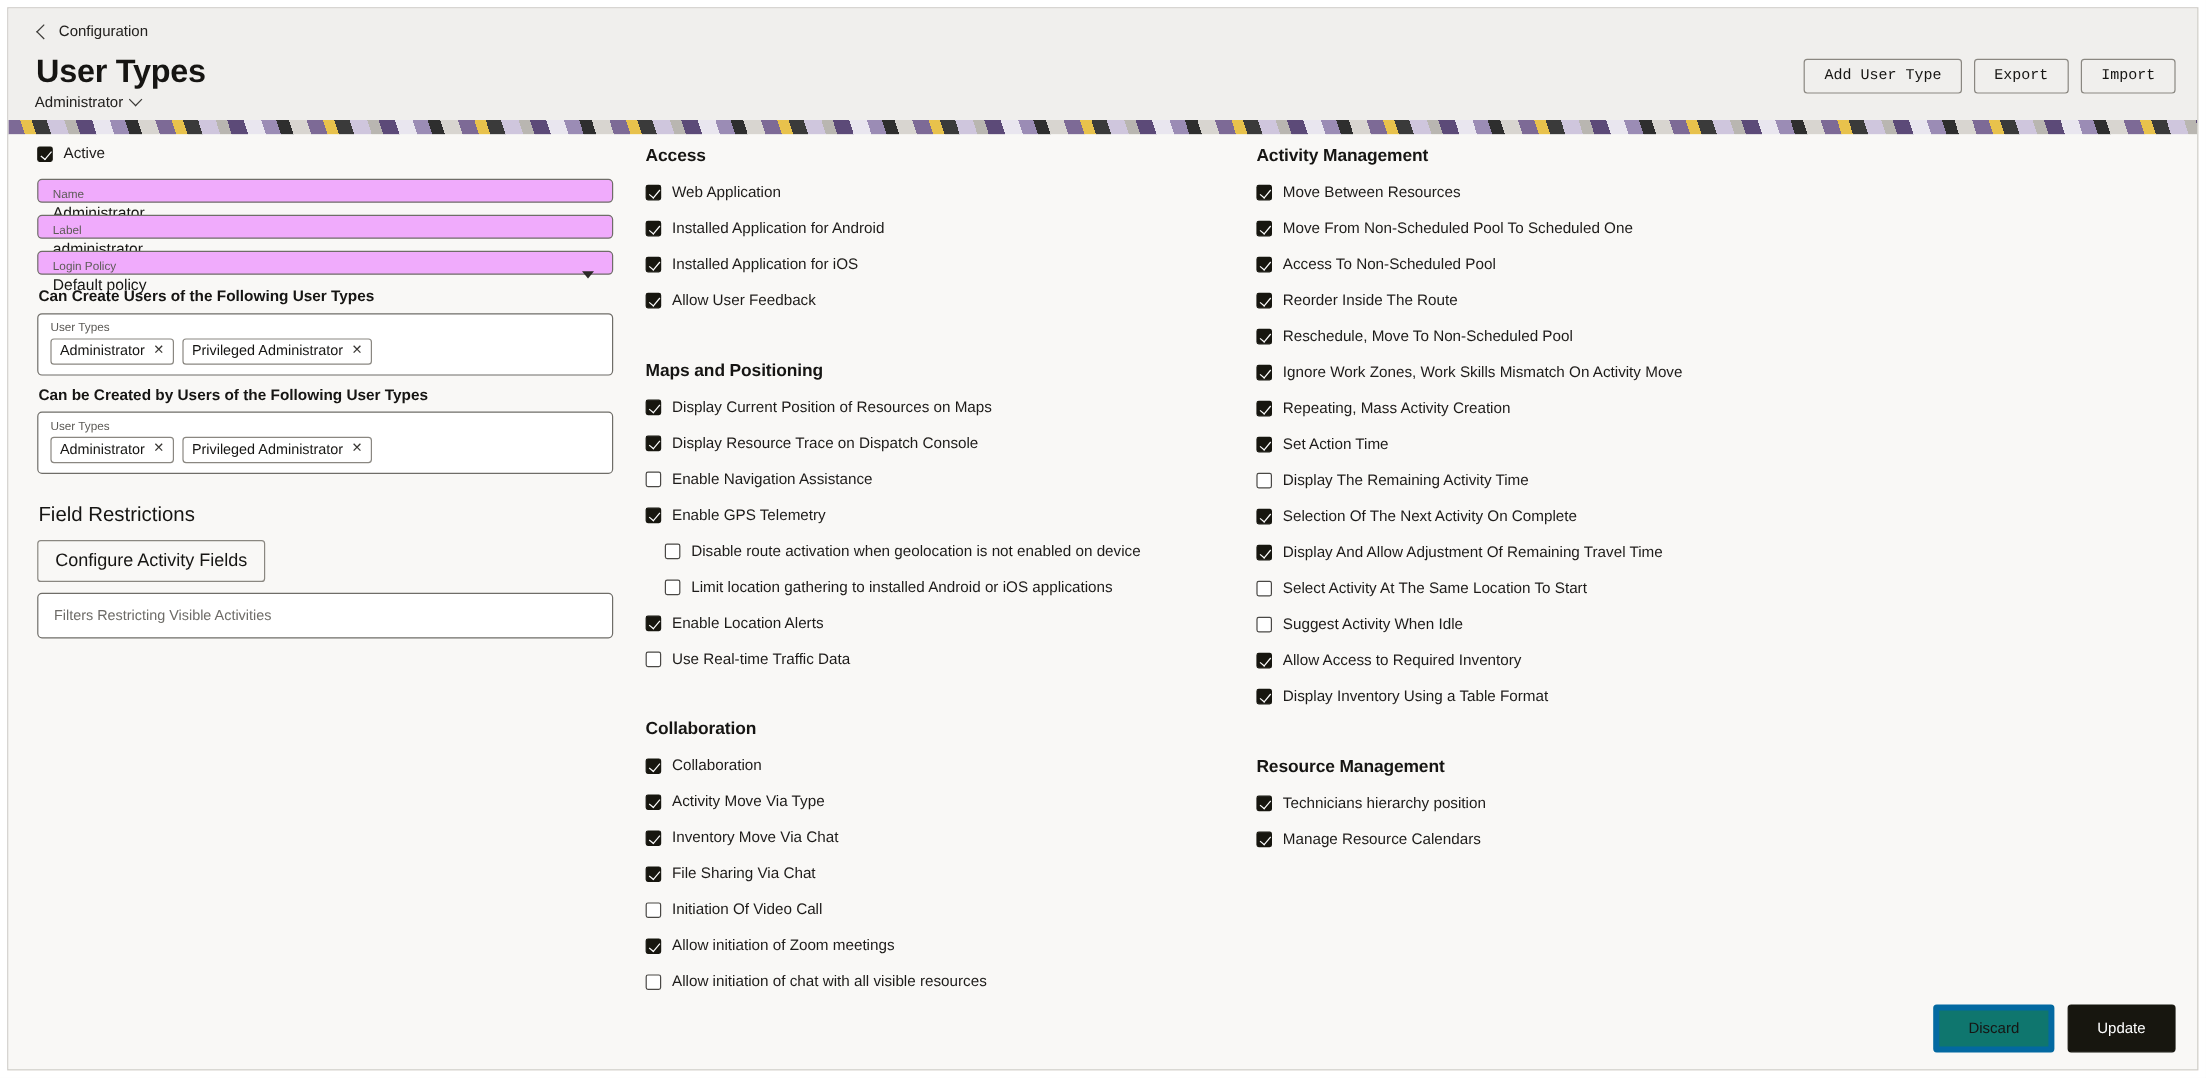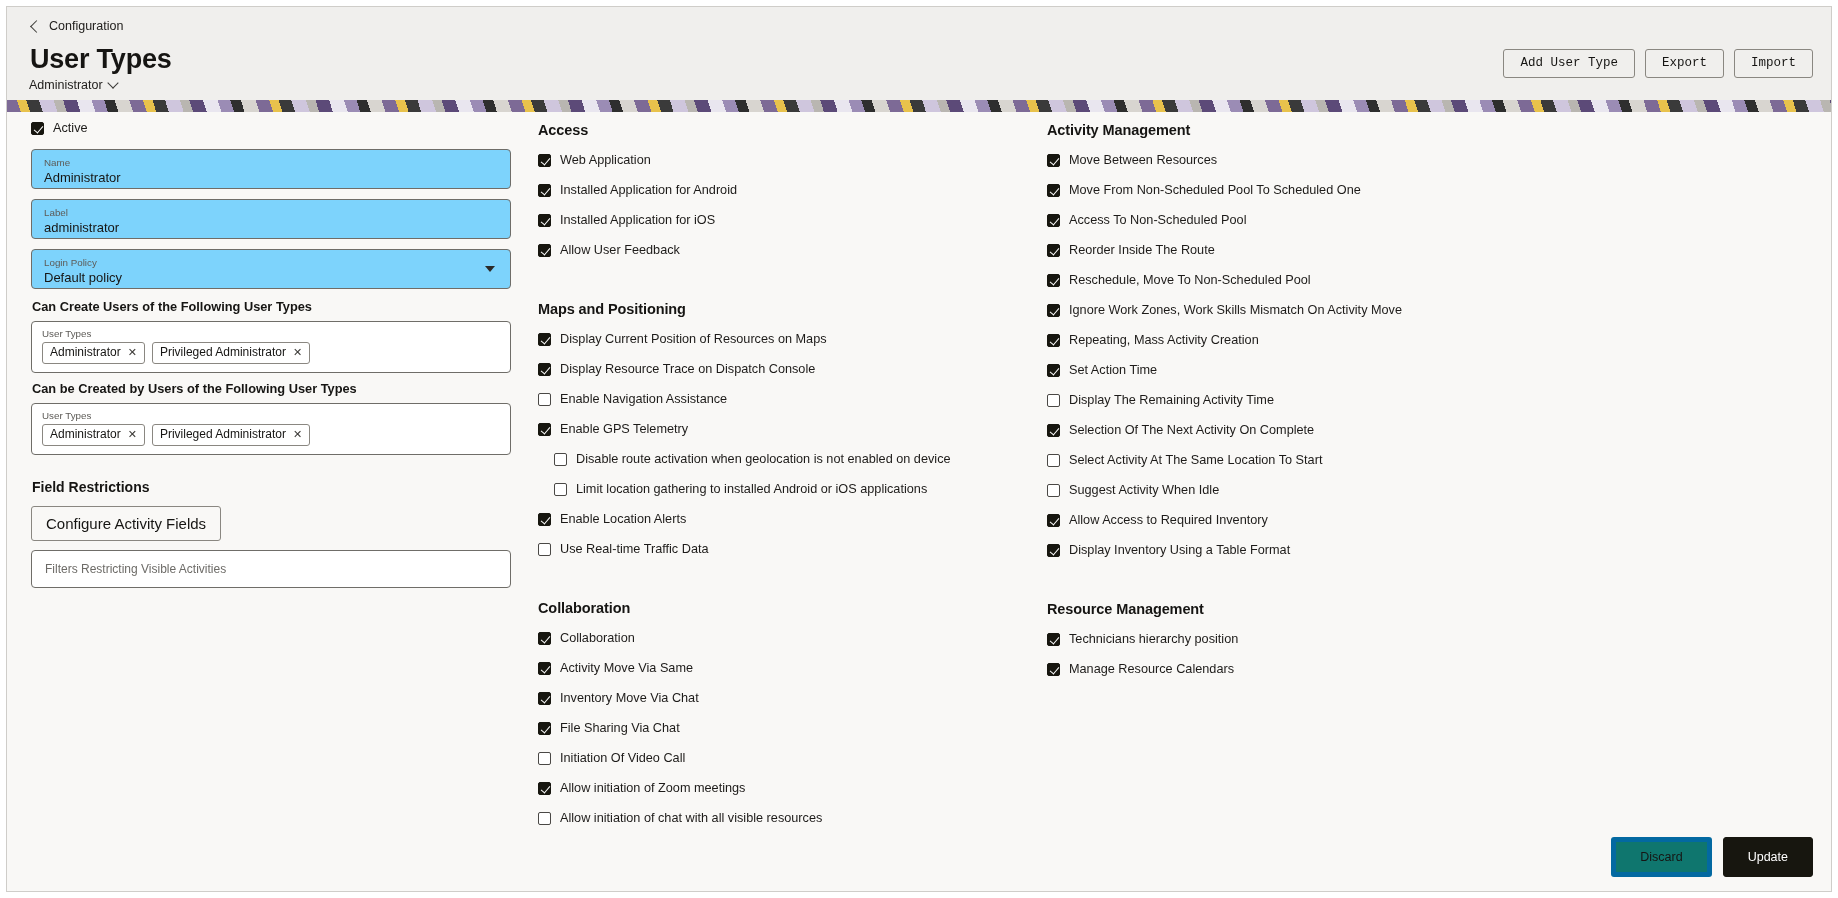--- a/index.html
+++ b/index.html
@@ -170,27 +170,27 @@
     font-weight: bold;
     color: #161513;
     margin: 0 0 16px 0;
     letter-spacing: -0.1px;
   }
   .section-gap { height: 27px; }
 
   
   .active-row { margin-bottom: 14px; }
   .field {
-    background: #7dd3fc;
+    background: #f0abfc;
     border: 1px solid #6f6d68;
     border-radius: 4px;
     padding: 7px 12px 8px 12px;
     margin-bottom: 10px;
     position: relative;
-    height: 40px;
+    height: 20px;
     cursor: text;
   }
   .field .flabel {
     font-size: 9.8px;
     color: #5d5b57;
     line-height: 11px;
     display: block;
   }
   .field .fvalue {
     font-size: 13px;
@@ -243,22 +243,22 @@
     line-height: 1.1;
     cursor: default;
   }
   .chip .x {
     font-size: 11px;
     color: #3a3835;
     cursor: pointer;
     line-height: 1;
   }
   .fr-title {
-    font-size: 14px;
-    font-weight: bold;
+    font-size: 17px;
+    font-weight: normal;
     margin: 24px 0 11px 1px;
   }
   .cfg-btn {
     background: #f9f8f6;
     border: 1px solid #8a8781;
     border-radius: 3px;
     font-family: "Liberation Sans", sans-serif;
     font-size: 15px;
     padding: 8px 14px;
     cursor: pointer;
@@ -453,21 +453,21 @@
 
       <div class="section-gap"></div>
 
       <div class="section-h">Collaboration</div>
       <div class="cbrow">
         <span class="cbox checked"></span>
         <span class="cblabel">Collaboration</span>
       </div>
       <div class="cbrow">
         <span class="cbox checked"></span>
-        <span class="cblabel">Activity Move Via Same</span>
+        <span class="cblabel">Activity Move Via Type</span>
       </div>
       <div class="cbrow">
         <span class="cbox checked"></span>
         <span class="cblabel">Inventory Move Via Chat</span>
       </div>
       <div class="cbrow">
         <span class="cbox checked"></span>
         <span class="cblabel">File Sharing Via Chat</span>
       </div>
       <div class="cbrow">
@@ -520,20 +520,24 @@
         <span class="cbox checked"></span>
         <span class="cblabel">Set Action Time</span>
       </div>
       <div class="cbrow">
         <span class="cbox"></span>
         <span class="cblabel">Display The Remaining Activity Time</span>
       </div>
       <div class="cbrow">
         <span class="cbox checked"></span>
         <span class="cblabel">Selection Of The Next Activity On Complete</span>
+      </div>
+      <div class="cbrow">
+        <span class="cbox checked"></span>
+        <span class="cblabel">Display And Allow Adjustment Of Remaining Travel Time</span>
       </div>
       <div class="cbrow">
         <span class="cbox"></span>
         <span class="cblabel">Select Activity At The Same Location To Start</span>
       </div>
       <div class="cbrow">
         <span class="cbox"></span>
         <span class="cblabel">Suggest Activity When Idle</span>
       </div>
       <div class="cbrow">

